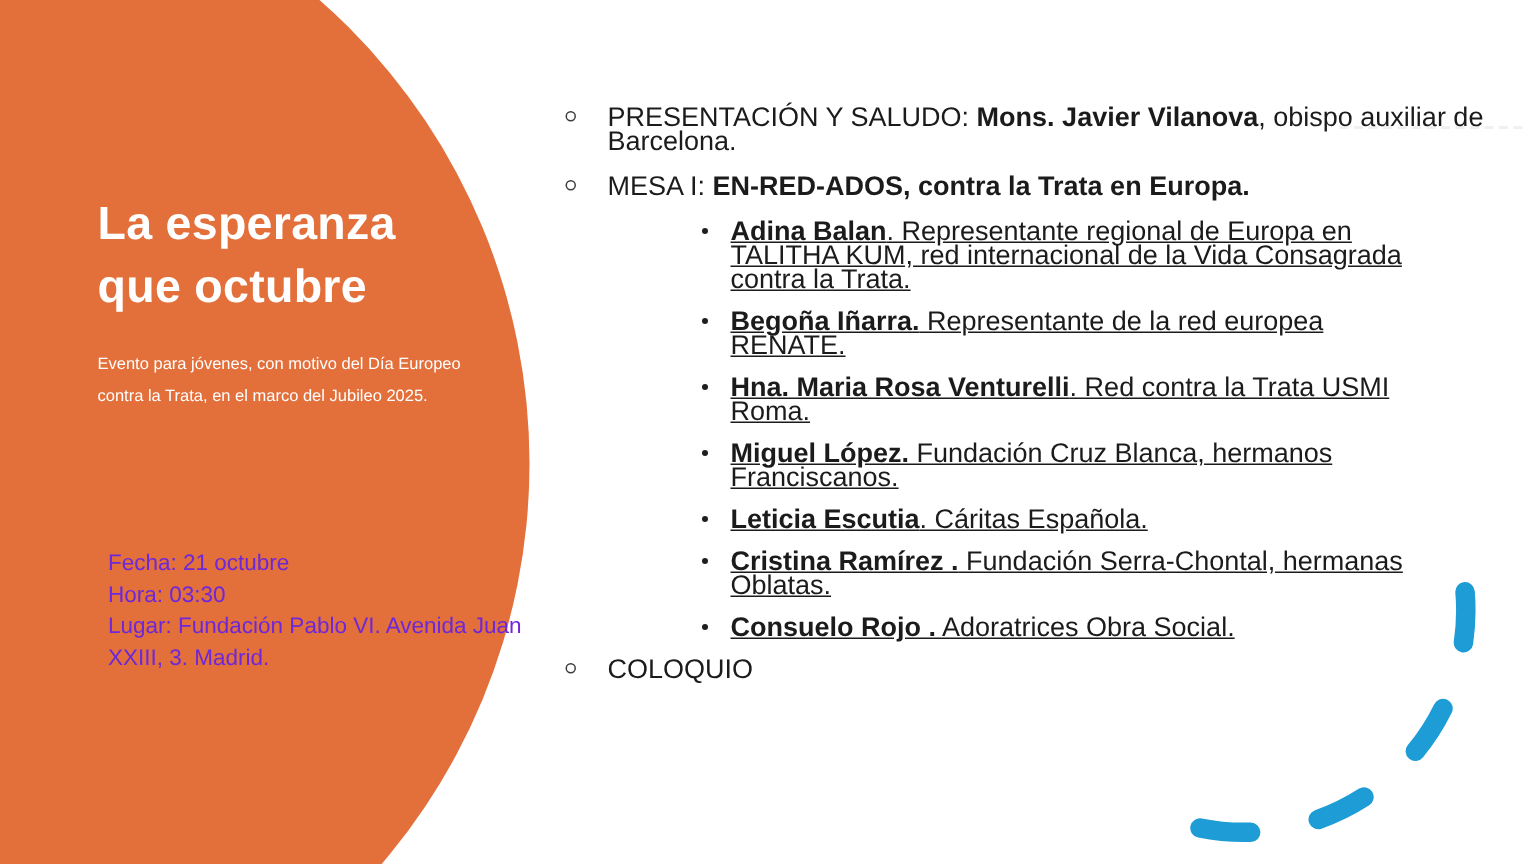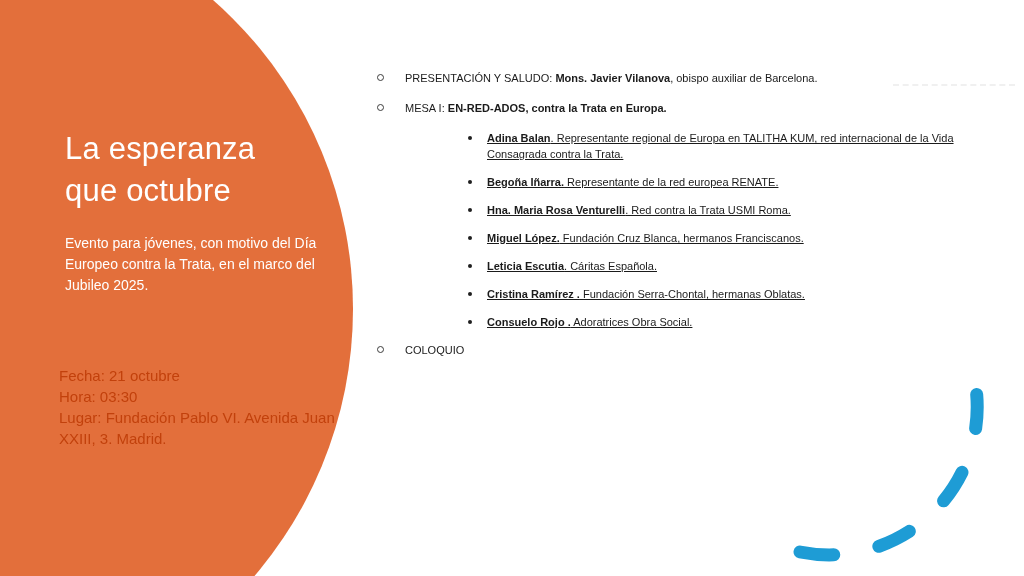--- a/index.html
+++ b/index.html
@@ -20,48 +20,48 @@
     height: 822px;
     border-radius: 50%;
     background: var(--accent-orange, #E36F3B);
   }
   .title {
     position: absolute;
     left: 65px;
     top: 128px;
     color: #ffffff;
     font-size: 31px;
-    font-weight: 400;
+    font-weight: 700;
     line-height: 42px;
     letter-spacing: 0.2px;
   }
   .subtitle {
     position: absolute;
     left: 65px;
     top: 233px;
     width: 272px;
     color: #ffffff;
-    font-size: 14px;
+    font-size: 11px;
     line-height: 21px;
   }
   .details {
     position: absolute;
-    left: 59px;
+    left: 72px;
     top: 365px;
     width: 280px;
-    color: #c2410c;
+    color: #6d28d9;
     font-size: 15px;
     line-height: 21px;
   }
   .agenda {
     position: absolute;
     left: 377px;
     top: 70px;
     width: 645px;
-    font-size: 11px;
+    font-size: 18px;
     line-height: 16px;
   }
   .item { display: flex; margin-bottom: 14px; }
   .item.sub { margin-left: 91px; margin-bottom: 12px; }
   .marker-o {
     flex: 0 0 auto;
     width: 5px; height: 5px;
     border: 1.4px solid #3c3c3c;
     border-radius: 50%;
     margin-top: 4px;

